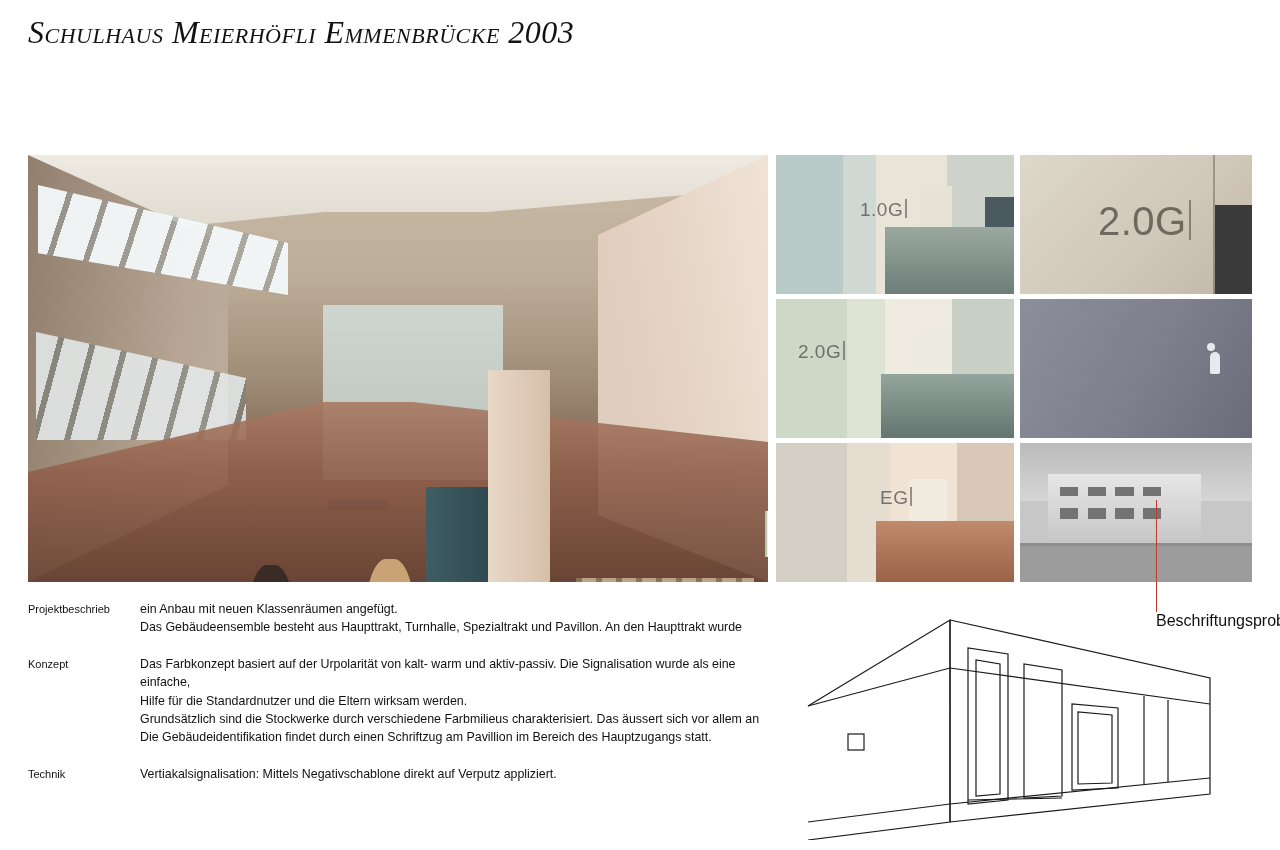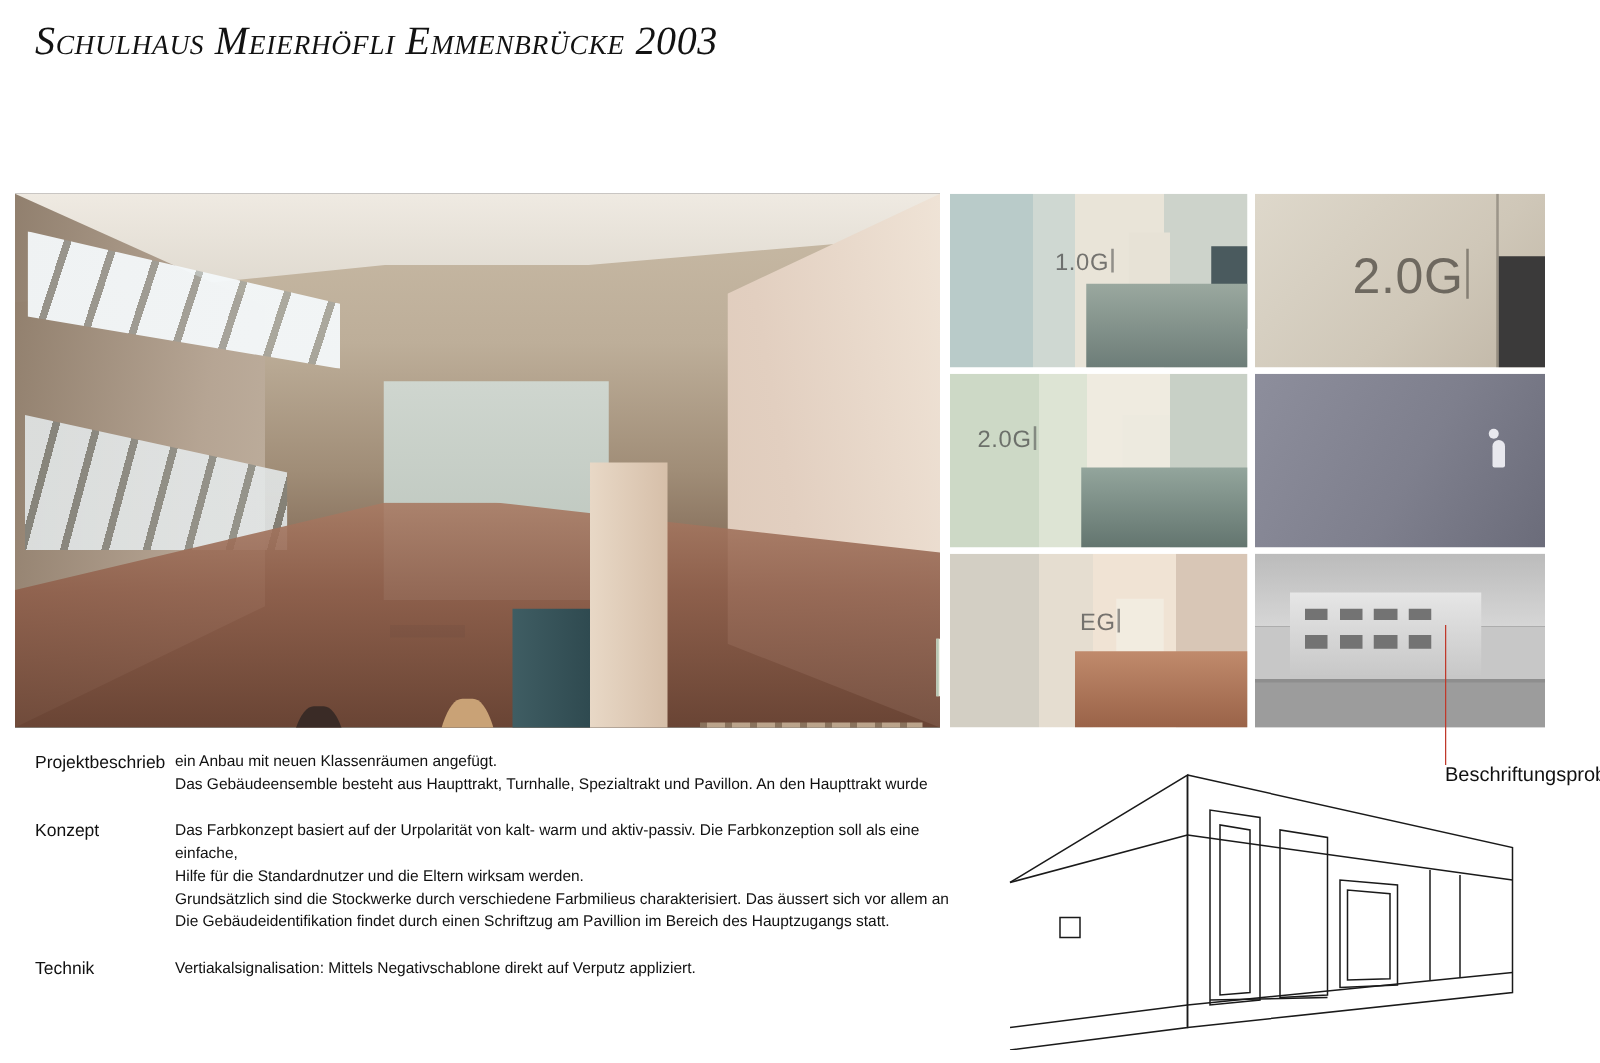--- a/index.html
+++ b/index.html
@@ -29,21 +29,21 @@
     color: #121212;
     white-space: nowrap;
   }
   .page-title .small-caps {
     font-variant: small-caps;
   }
 
   
   .gallery {
     position: absolute;
-    left: 12px;
+    left: 28px;
     top: 155px;
     width: 1224px;
     height: 329px;
     border-radius: 21px;
   }
   .main-photo {
     position: absolute;
     left: 0;
     top: 0;
     width: 740px;
@@ -251,21 +251,21 @@
     line-height: 18.4px;
     color: #111;
   }
   .row {
     display: flex;
     margin-bottom: 18px;
   }
   .row-label {
     width: 112px;
     flex: 0 0 112px;
-    font-size: 14px;
+    font-size: 11px;
   }
   .row-body {
     flex: 1;
   }
   .row-body p {
     margin: 0;
   }
 
   
   .sketch {
@@ -379,21 +379,21 @@
     <div class="row-label">Projektbeschrieb</div>
     <div class="row-body">
       <p>ein Anbau mit neuen Klassenräumen angefügt.</p>
       <p>Das Gebäudeensemble besteht aus Haupttrakt, Turnhalle, Spezialtrakt und Pavillon. An den Haupttrakt wurde</p>
     </div>
   </div>
 
   <div class="row">
     <div class="row-label">Konzept</div>
     <div class="row-body">
-      <p>Das Farbkonzept basiert auf der Urpolarität von kalt- warm und aktiv-passiv. Die Farbkonzeption soll als eine einfache,</p>
+      <p>Das Farbkonzept basiert auf der Urpolarität von kalt- warm und aktiv-passiv. Die Signalisation wurde als eine einfache,</p>
       <p>Hilfe für die Standardnutzer und die Eltern wirksam werden.</p>
       <p>Grundsätzlich sind die Stockwerke durch verschiedene Farbmilieus charakterisiert. Das äussert sich vor allem an</p>
       <p>Die Gebäudeidentifikation findet durch einen Schriftzug am Pavillion im Bereich des Hauptzugangs statt.</p>
     </div>
   </div>
 
   <div class="row">
     <div class="row-label">Technik</div>
     <div class="row-body">
       <p>Vertiakalsignalisation: Mittels Negativschablone direkt auf Verputz appliziert.</p>

